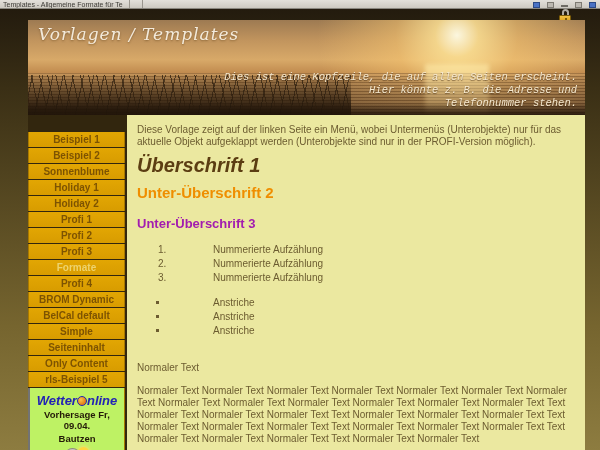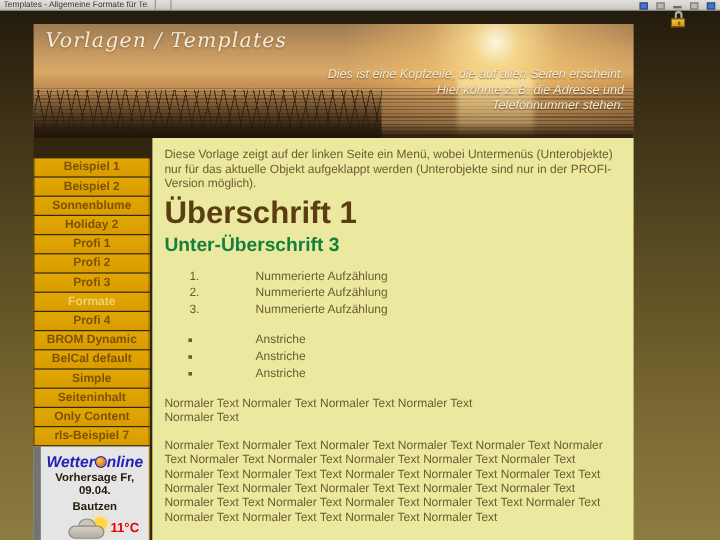--- a/index.html
+++ b/index.html
@@ -18,21 +18,21 @@
   
   .page { position:relative; height:441px;
     background:linear-gradient(to bottom, #231b0e 0%, #3a2f15 18%, #584a22 45%, #76652f 72%, #8d7c40 100%); }
 
   
   .lock { position:absolute; top:0px; right:29px; width:12px; height:14px; cursor:pointer; }
   .lock-shackle { width:7px; height:6px; border:2px solid #b0aca2; border-bottom:none; border-radius:4px 4px 0 0; margin:0 auto; }
   .lock-body { width:12px; height:8px; background:linear-gradient(#f2c244,#d89a14); border:1px solid #7c5c08; border-radius:1px; position:relative; }
   .lock-body:after { content:""; position:absolute; left:5px; top:2px; width:2px; height:3px; background:#7c5c08; }
 
-  .site { position:absolute; left:28px; top:11px; width:500px; }
+  .site { position:absolute; left:28px; top:11px; width:557px; }
 
   
   .header { position:relative; height:95px; overflow:hidden;
     background:
       radial-gradient(circle at 77% 16%, rgba(255,252,230,.95) 0, rgba(255,228,150,.8) 5%, rgba(255,205,115,.45) 14%, rgba(255,195,110,0) 32%),
       linear-gradient(to bottom, #9d7a52 0%, #c2955e 22%, #d8a968 42%, #c08a4e 56%, #9a6c3c 60%, #8a6136 76%, #6b4a2a 100%); }
   .sea { position:absolute; left:0; top:56%; width:100%; height:44%;
     background:
       repeating-linear-gradient(to bottom, rgba(60,38,18,.25) 0 1px, rgba(255,220,160,.12) 1px 3px),
       linear-gradient(to bottom, rgba(200,150,90,.5), rgba(90,60,32,.75)); }
@@ -40,33 +40,33 @@
     background:linear-gradient(to bottom, rgba(255,236,170,.65), rgba(255,210,130,.12)); filter:blur(2px); }
   .dune { position:absolute; left:0; bottom:0; width:100%; height:12px;
     background:linear-gradient(to top, rgba(32,20,9,.85), rgba(32,20,9,0)); }
   .grass { position:absolute; left:0; bottom:0; width:58%; height:40px; opacity:.9;
     background:
       repeating-linear-gradient(78deg, transparent 0 3px, rgba(40,26,11,.8) 3px 4px, transparent 4px 8px),
       repeating-linear-gradient(102deg, transparent 0 4px, rgba(28,18,8,.65) 4px 5px, transparent 5px 10px),
       linear-gradient(to top, rgba(34,22,10,.95) 15%, rgba(34,22,10,0)); }
   .site-title { position:absolute; left:10px; top:4px; font-family:"DejaVu Serif", serif; font-style:italic;
     font-size:17px; letter-spacing:1px; color:rgba(255,250,240,.88); text-shadow:0 1px 2px rgba(90,60,20,.5); }
-  .tagline { position:absolute; right:8px; top:36px; text-align:right; font-family:Liberation Sans, sans-serif;
+  .tagline { position:absolute; right:8px; top:51px; text-align:right; font-family:Liberation Mono, monospace;
     font-style:italic; font-size:10.5px; line-height:13px; color:#f6e9cf; text-shadow:0 1px 1px rgba(60,35,10,.6);margin-left:31px; }
 
   
   .cols { display:flex; height:335px; }
   .sidebar { width:97px; background:#32260e; display:flex; flex-direction:column; padding-top:17px; }
   .mi { height:15px; line-height:15px; margin-bottom:1px; background:linear-gradient(#e2a603,#d89c00);
     color:#7d5302; font-size:10px; font-weight:bold; text-align:center; cursor:pointer;
     border-left:1px solid #a87800; border-right:1px solid #a87800; white-space:nowrap; overflow:hidden; }
   .mi.active { color:#edd36e; }
 
   
-  .weather { flex:1; background:#e5e5e5; border-left:6px solid #737373; border-right:1px solid #a87800;
+  .weather { flex:1; background:#bef264; border-left:2px solid #737373; border-right:1px solid #a87800;
     text-align:center; padding-top:6px; font-size:9px; color:#1d1405; overflow:hidden; }
   .wlogo { font-size:13px; font-weight:bold; font-style:italic; color:#2222b4; line-height:13px; letter-spacing:0; }
   .wlogo .o-globe { display:inline-block; width:10px; height:10px; border-radius:50%;
     background:radial-gradient(circle at 35% 35%, #fbc34a, #e07c14 70%); border:1.5px solid #2222b4; vertical-align:-1px; }
   .wline { font-size:9.5px; font-weight:bold; color:#241a08; margin-top:2px; line-height:11px; }
   .wrow { display:flex; align-items:center; justify-content:flex-end; padding:3px 8px 2px 10px; height:22px; }
   .wicon { position:relative; width:36px; height:18px; }
   .sun-dot { position:absolute; right:3px; top:0; width:11px; height:11px; border-radius:50%;
     background:#ffd63f; box-shadow:0 0 4px 1px rgba(255,223,111,.9); }
   .cl2 { position:absolute; left:9px; top:1px; width:15px; height:13px; border-radius:50%;
@@ -78,23 +78,23 @@
   .wselect { display:flex; width:58px; height:14px; background:#fff; border:1px solid; border-color:#6e6a60 #f2efe9 #f2efe9 #6e6a60; cursor:pointer; }
   .wselect .val { flex:1; font-size:9px; text-align:left; padding:1px 0 0 3px; color:#111; }
   .wselect .arrow { width:12px; background:#d4d0c8; border-left:1px solid #8a867e; font-size:6px; line-height:13px; color:#333; text-align:center; }
   .go-btn { width:26px; height:14px; background:#d4d0c8; border:1px solid; border-color:#f4f1eb #6e6a60 #6e6a60 #f4f1eb;
     font-size:9px; font-weight:bold; color:#4a463e; line-height:12px; text-align:center; cursor:pointer; }
 
   
   .gap { width:2px; background:#32260e; }
   .content { flex:1; background:#ebe8a0; padding:9px 10px 0 10px; font-size:10px; color:#6c5c30; line-height:12px; overflow:hidden; }
   .content p { margin-bottom:11px; }
-  .content .h1 { font-size:26px; font-weight:bold; color:#5b3d12; margin:8px 0 16px; }
+  .content .h1 { font-size:20px; font-weight:bold; color:#5b3d12; margin:8px 0 16px;font-style:italic; }
   .content .h2 { font-size:15px; font-weight:bold; color:#ef8e00; margin:0 0 19px; }
-  .content .h3 { font-size:16px; font-weight:bold; color:#15803d; margin:0 0 14px; }
+  .content .h3 { font-size:13px; font-weight:bold; color:#a21caf; margin:0 0 14px; }
   .content ol { margin:0 0 13px 32px; }
   .content ul { margin:0 0 13px 32px; list-style-type:square; }
   .content li { margin-bottom:2px;padding-left:44px; }
 </style>
 </head>
 <body>
 
 <div class="browser-bar">
   <span class="browser-title">Templates - Allgemeine Formate für Texte - ...</span>
   <span class="tab-sep"></span>
@@ -128,32 +128,33 @@
         <div>Hier könnte z. B. die Adresse und</div>
         <div>Telefonnummer stehen.</div>
       </div>
     </div>
 
     <div class="cols">
       <div class="sidebar">
         <div class="mi">Beispiel 1</div>
         <div class="mi">Beispiel 2</div>
         <div class="mi">Sonnenblume</div>
+        <div class="mi">Holiday 1</div>
         <div class="mi">Holiday 2</div>
         <div class="mi">Profi 1</div>
         <div class="mi">Profi 2</div>
         <div class="mi">Profi 3</div>
         <div class="mi active">Formate</div>
         <div class="mi">Profi 4</div>
         <div class="mi">BROM Dynamic</div>
         <div class="mi">BelCal default</div>
         <div class="mi">Simple</div>
         <div class="mi">Seiteninhalt</div>
         <div class="mi">Only Content</div>
-        <div class="mi">rls-Beispiel 7</div>
+        <div class="mi">rls-Beispiel 5</div>
 
         <div class="weather">
           <div class="wlogo"><span>Wetter</span><span class="o-globe"></span><span>nline</span></div>
           <div class="wline">Vorhersage Fr, 09.04.</div>
           <div class="wline">Bautzen</div>
           <div class="wrow">
             <div class="wicon">
               <div class="sun-dot"></div>
               <div class="cl2"></div>
               <div class="cl1"></div>
@@ -168,30 +169,31 @@
             <div class="go-btn">GO</div>
           </div>
         </div>
       </div>
 
       <div class="gap"></div>
 
       <div class="content">
         <p>Diese Vorlage zeigt auf der linken Seite ein Menü, wobei Untermenüs (Unterobjekte) nur für das aktuelle Objekt aufgeklappt werden (Unterobjekte sind nur in der PROFI-Version möglich).</p>
         <div class="h1">Überschrift 1</div>
+        <div class="h2">Unter-Überschrift 2</div>
         <div class="h3">Unter-Überschrift 3</div>
         <ol>
           <li>Nummerierte Aufzählung</li>
           <li>Nummerierte Aufzählung</li>
           <li>Nummerierte Aufzählung</li>
         </ol>
         <ul>
           <li>Anstriche</li>
           <li>Anstriche</li>
           <li>Anstriche</li>
         </ul>
-        <p><span>Normaler Text Normaler Text Normaler Text Normaler Text</span><br><span>Normaler Text</span></p>
+        <p><br><span>Normaler Text</span></p>
         <p>Normaler Text Normaler Text Normaler Text Normaler Text Normaler Text Normaler Text Normaler Text Normaler Text Normaler Text Normaler Text Normaler Text Normaler Text Normaler Text Text Normaler Text Normaler Text Normaler Text Text Normaler Text Normaler Text Normaler Text Text Normaler Text Normaler Text Normaler Text Text Normaler Text Normaler Text Normaler Text Text Normaler Text Normaler Text Normaler Text Text Normaler Text Normaler Text</p>
       </div>
     </div>
 
   </div>
 </div>
 
 </body></html>

